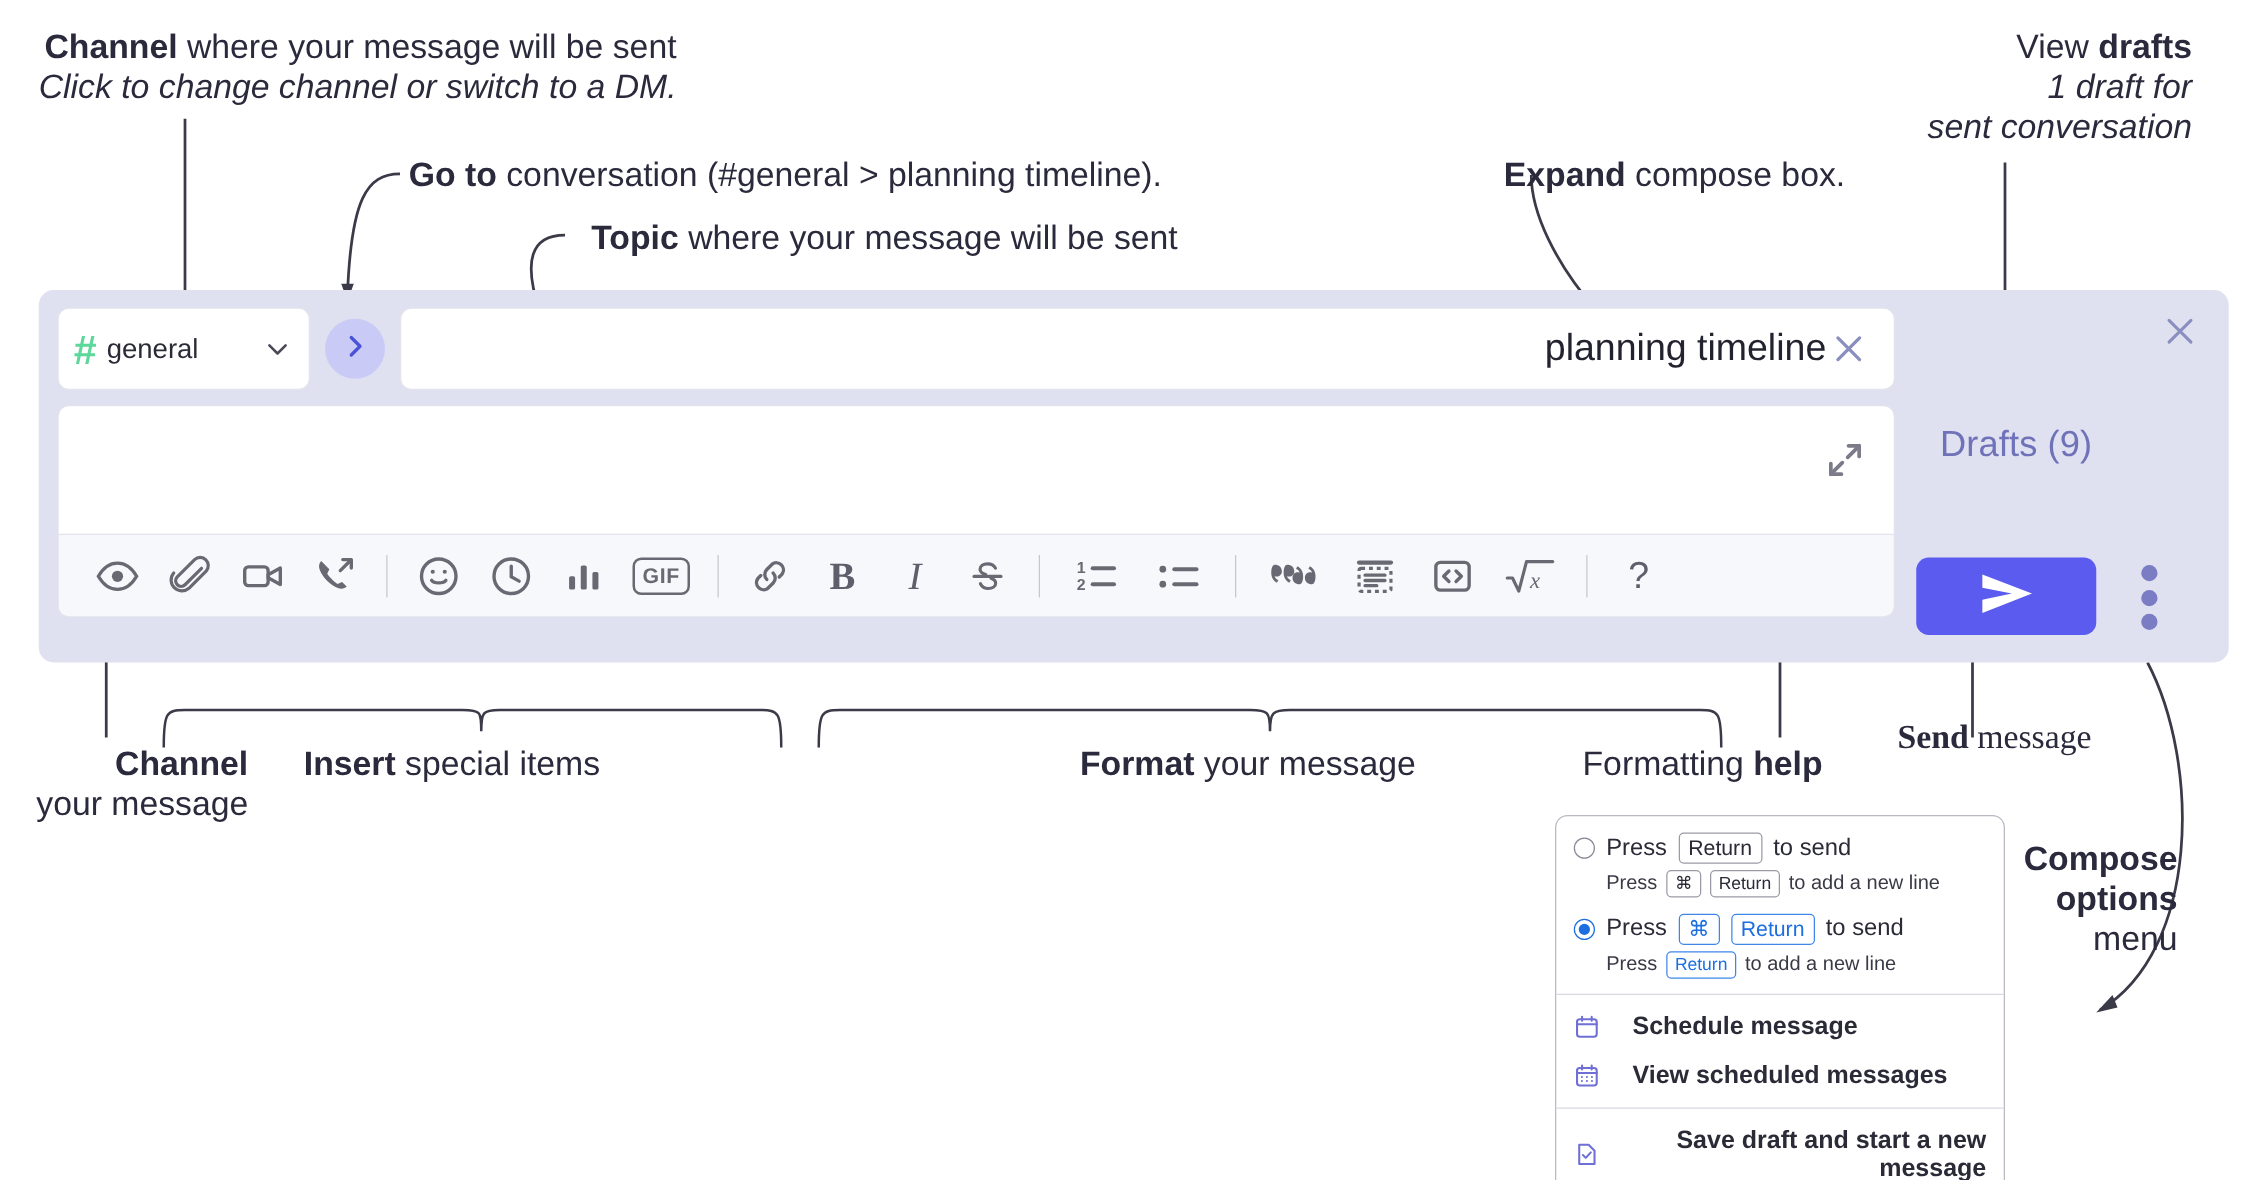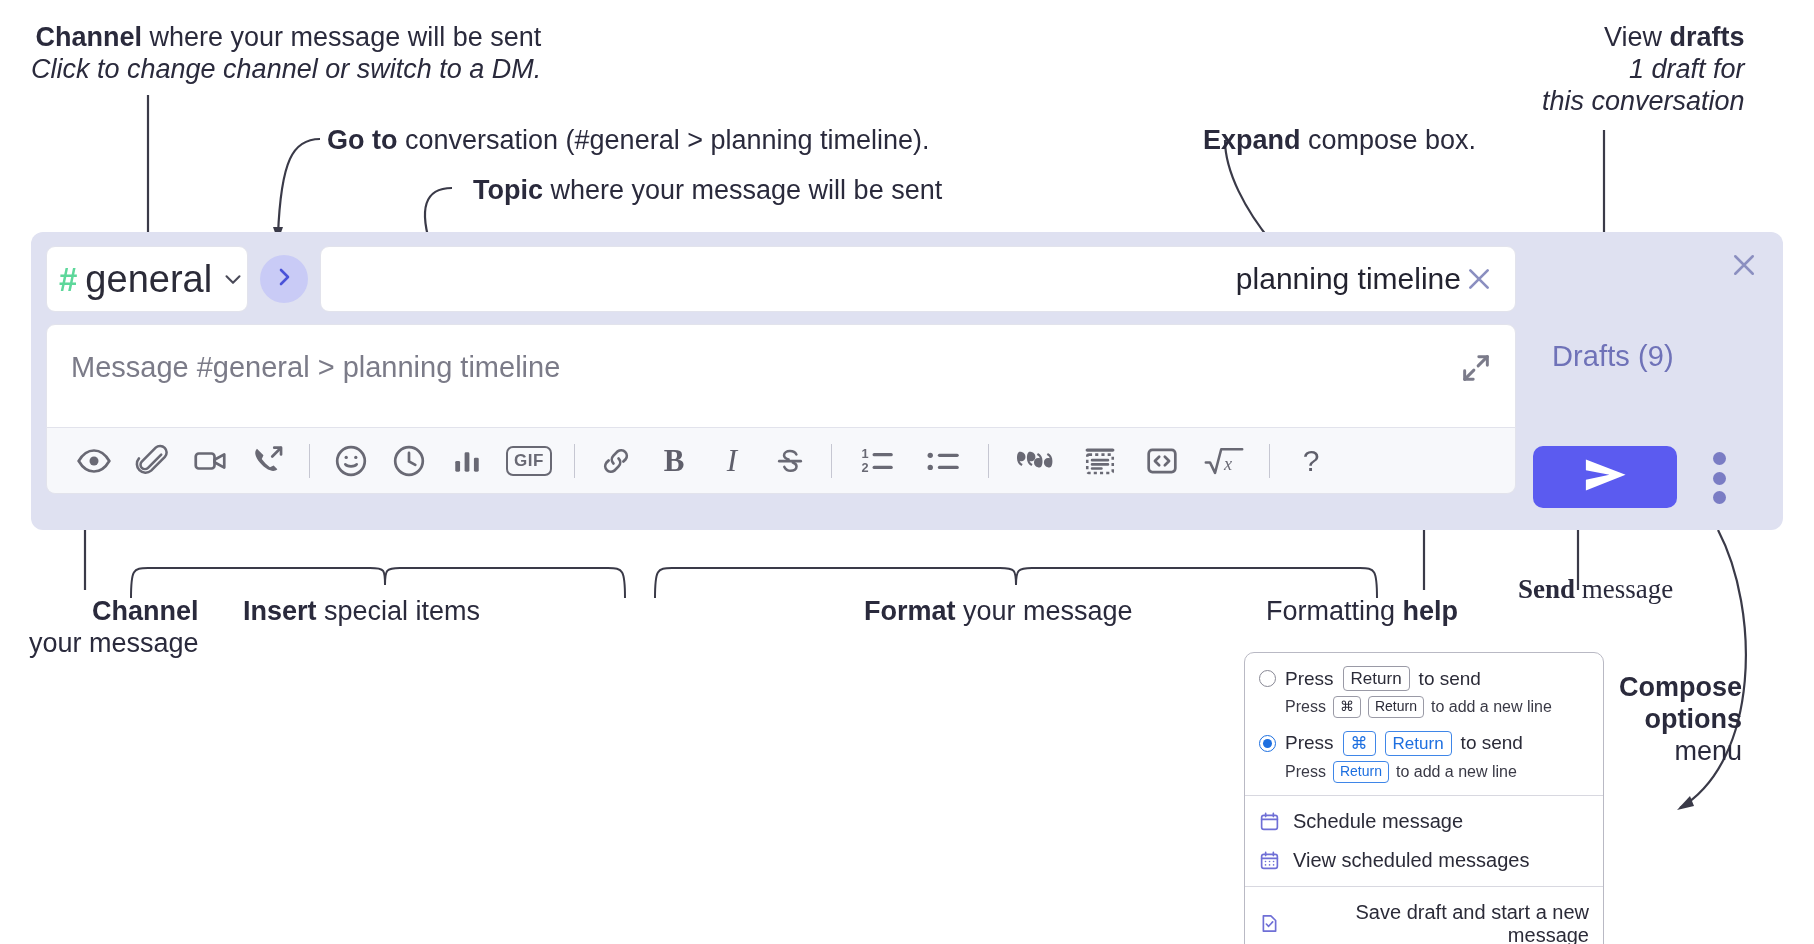--- a/index.html
+++ b/index.html
@@ -55,21 +55,21 @@
 
   .row-top { display:flex; align-items:center; gap:12px; height:66px; }
   .channel-select {
     width:202px; height:66px;
     background:#fff; border:1px solid #e2e3ec; border-radius:9px;
     display:flex; align-items:center; gap:8px;
     padding:0 12px;
     cursor:pointer;
   }
   .hash { color:#5dd79a; font-size:33px; font-weight:700; line-height:1; }
-  .channel-name { font-size:38px; color:#2b2b38; }
+  .channel-name { font-size:22px; color:#2b2b38; }
   .caret { margin-left:auto; color:#4a4a58; display:flex; }
 
   .goto-btn {
     width:48px; height:48px; border-radius:50%;
     background:#c9cbf6;
     display:flex; align-items:center; justify-content:center;
     color:#4a52d8; cursor:pointer; flex:none;
   }
 
   .topic-field {
@@ -152,21 +152,21 @@
   .dd-opt .txt { font-size:19px; }
   .dd-sub { display:flex; align-items:center; gap:7px; padding:2px 14px 4px 40px; font-size:16px; color:#3a3a46; }
   .kbd {
     border:1px solid #9a9aa6; border-radius:4px;
     padding:1px 7px; font-size:17px; line-height:1.25;
     background:#fff; color:#2b2b38; display:inline-block;
   }
   .kbd.sm { font-size:14px; padding:1px 6px; }
   .kbd.blue { border-color:#3f86e8; color:#1d6fe0; }
   .dd-divider { height:1px; background:#d8d8e0; }
-  .dd-item { display:flex; align-items:center; gap:13px; padding:8px 14px; cursor:pointer; font-size:20px; }
+  .dd-item { display:flex; align-items:center; gap:26px; padding:8px 14px; cursor:pointer; font-size:20px;font-weight:bold; }
   .dd-item .ic { color:#6f6fd6; display:flex; flex:none; }
 </style>
 </head>
 <body>
 
 <div class="stage">
 
   <svg class="leaders" width="1814" height="944" viewBox="0 0 1814 944">
     <g fill="none" stroke="#3a3a48" stroke-width="2.2">
 
@@ -218,21 +218,21 @@
     <b>Topic</b><span> where your message will be sent</span>
   </div>
 
   <div class="anno" style="left:1203px; top:125px;">
     <b>Expand</b><span> compose box.</span>
   </div>
 
   <div class="anno" style="left:1542px; top:22px;">
     <div><span>View </span><b>drafts</b></div>
     <div><i>1 draft for</i></div>
-    <div><i>this conversation</i></div>
+    <div><i>sent conversation</i></div>
   </div>
 
   <div class="compose-panel">
 
     <div class="panel-close">
       <svg width="30" height="30" viewBox="0 0 24 24" fill="none" stroke="currentColor" stroke-width="2" stroke-linecap="round">
           <path d="M5 5 L19 19 M19 5 L5 19"></path>
         </svg>
     </div>
 
@@ -262,21 +262,20 @@
           <span class="topic-value">planning timeline</span>
           <span class="topic-clear">
             <svg width="32" height="32" viewBox="0 0 24 24" fill="none" stroke="currentColor" stroke-width="2" stroke-linecap="round">
                 <path d="M5.5 5.5 L18.5 18.5 M18.5 5.5 L5.5 18.5"></path>
               </svg>
           </span>
         </div>
       </div>
 
       <div class="msg-box">
-        <span class="msg-placeholder">Message #general &gt; planning timeline</span>
         <span class="expand-btn">
           <svg width="34" height="34" viewBox="0 0 24 24" fill="none" stroke="currentColor" stroke-width="2.1" stroke-linecap="round" stroke-linejoin="round">
             <path d="M14 4 L20 4 L20 10"></path>
               <path d="M20 4 L13.5 10.5"></path>
             <path d="M10 20 L4 20 L4 14"></path>
               <path d="M4 20 L10.5 13.5"></path>
           </svg>
         </span>
       </div>
 

